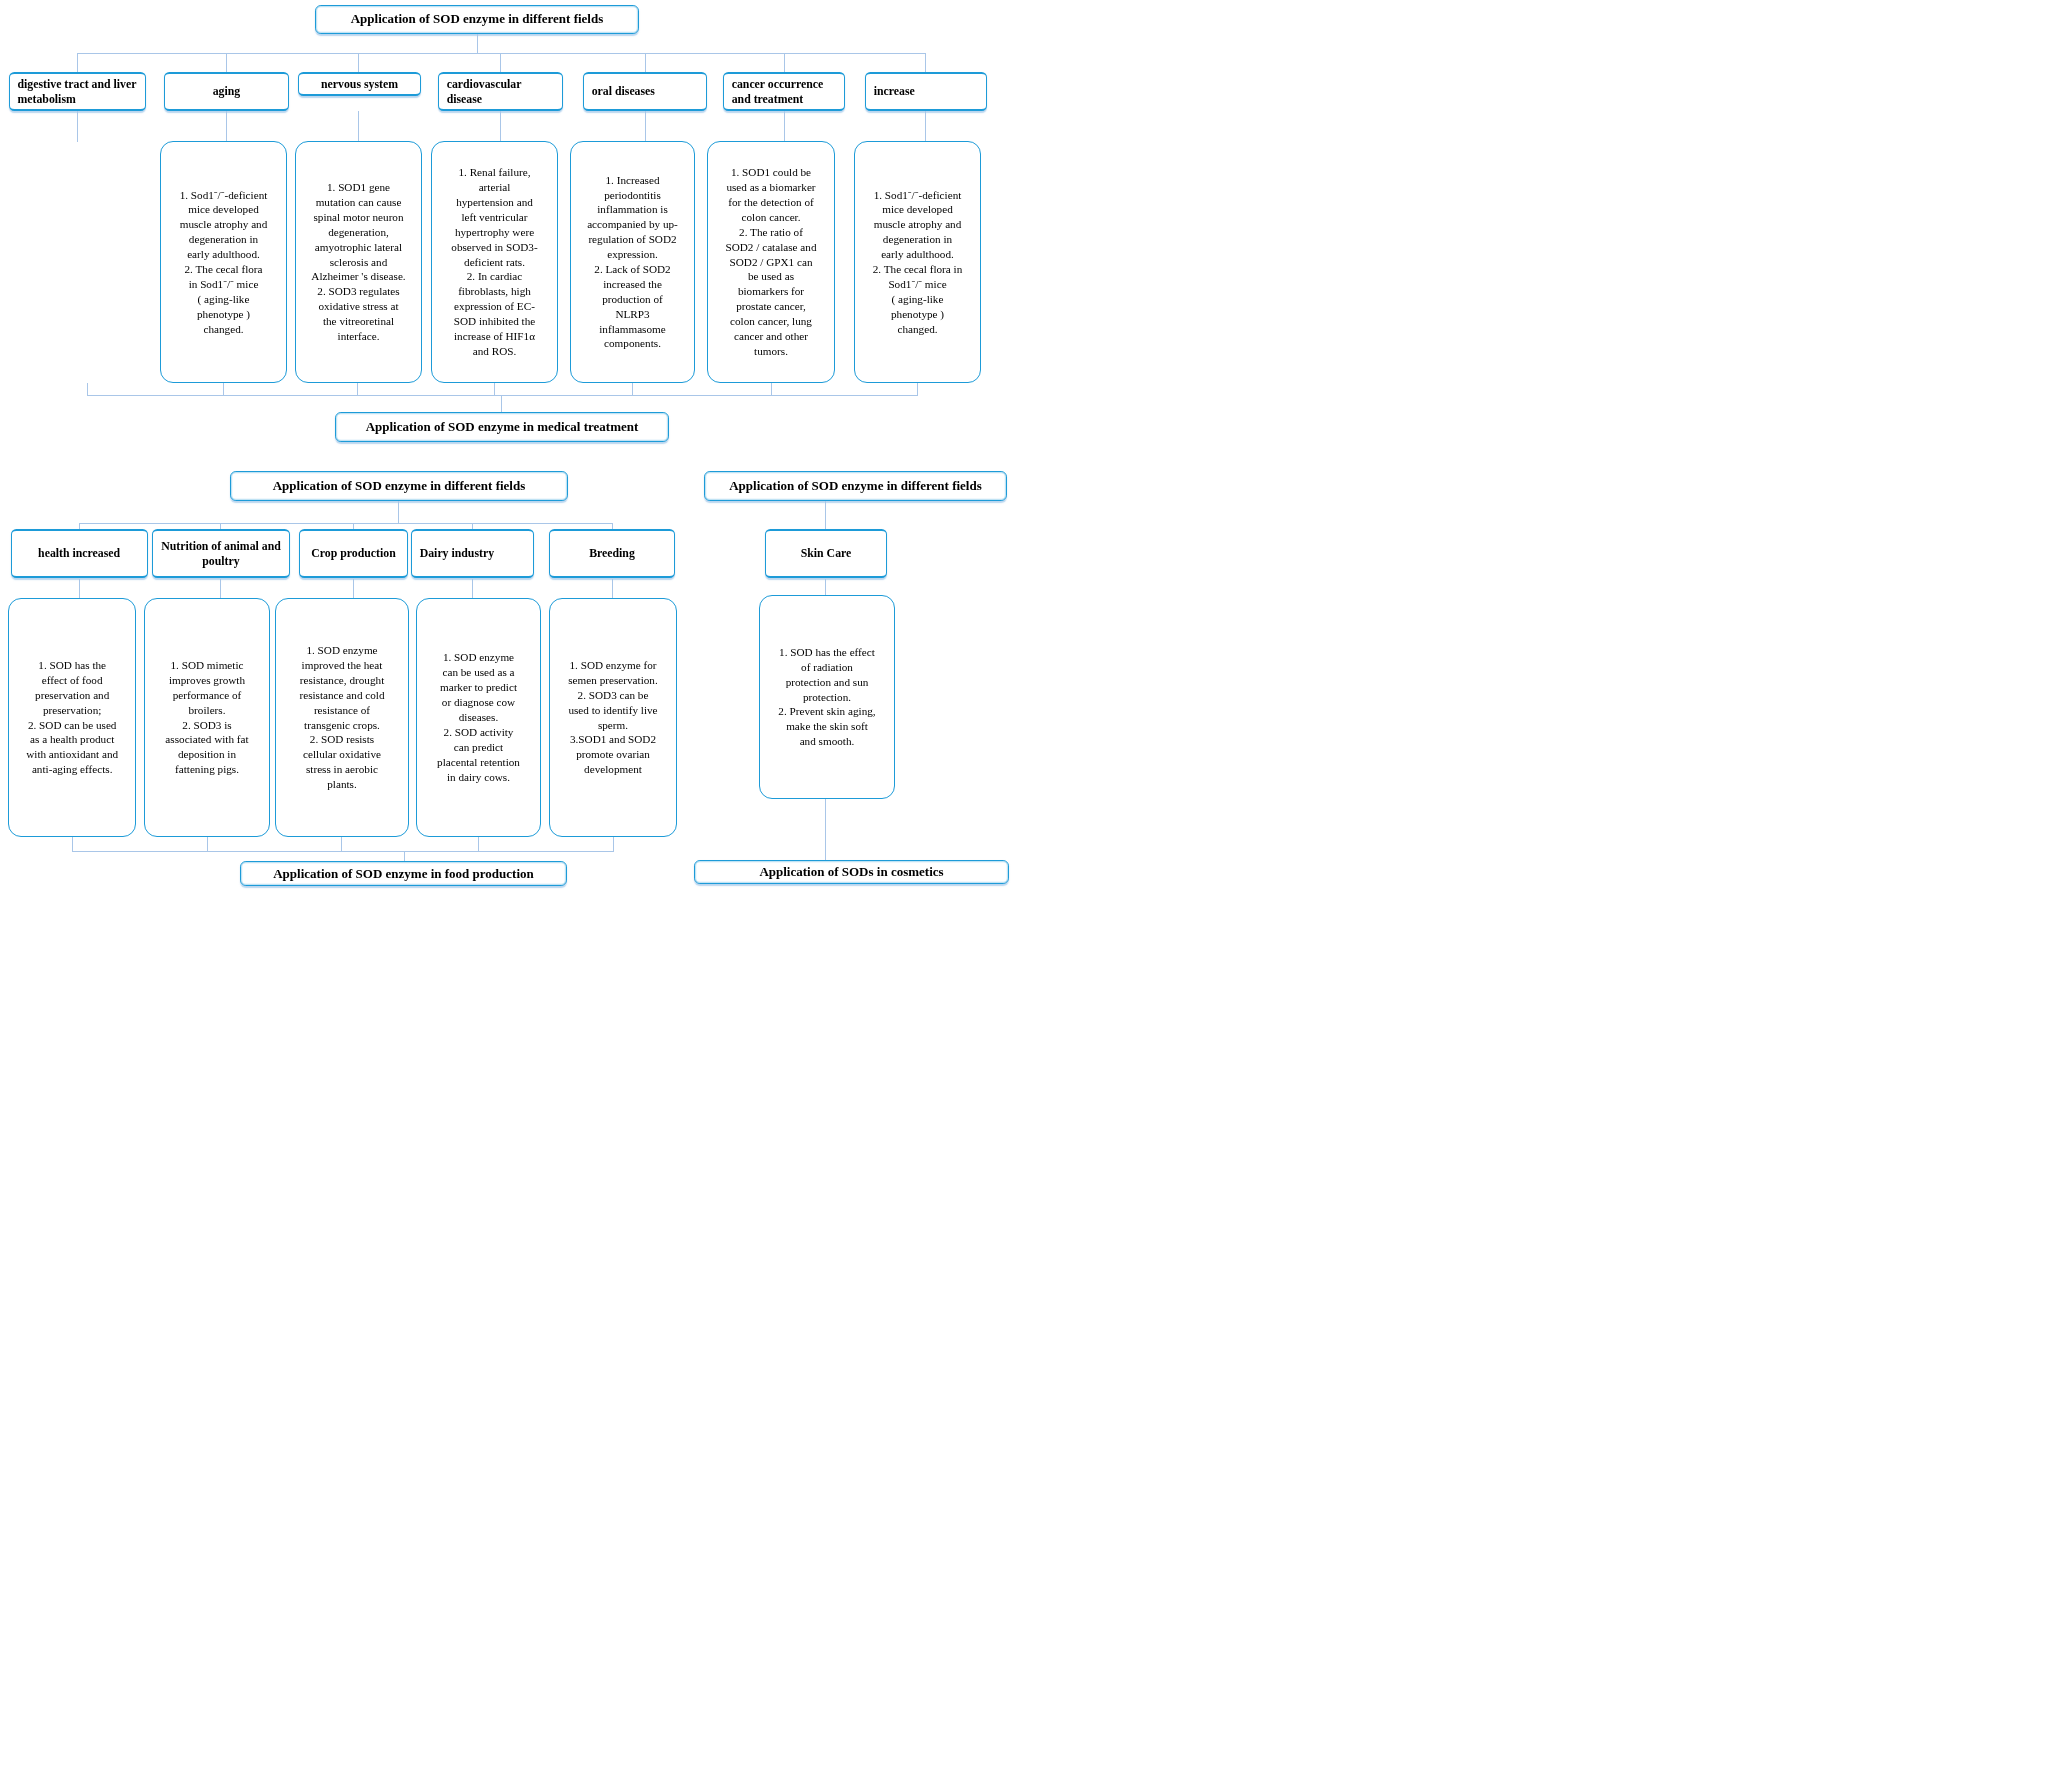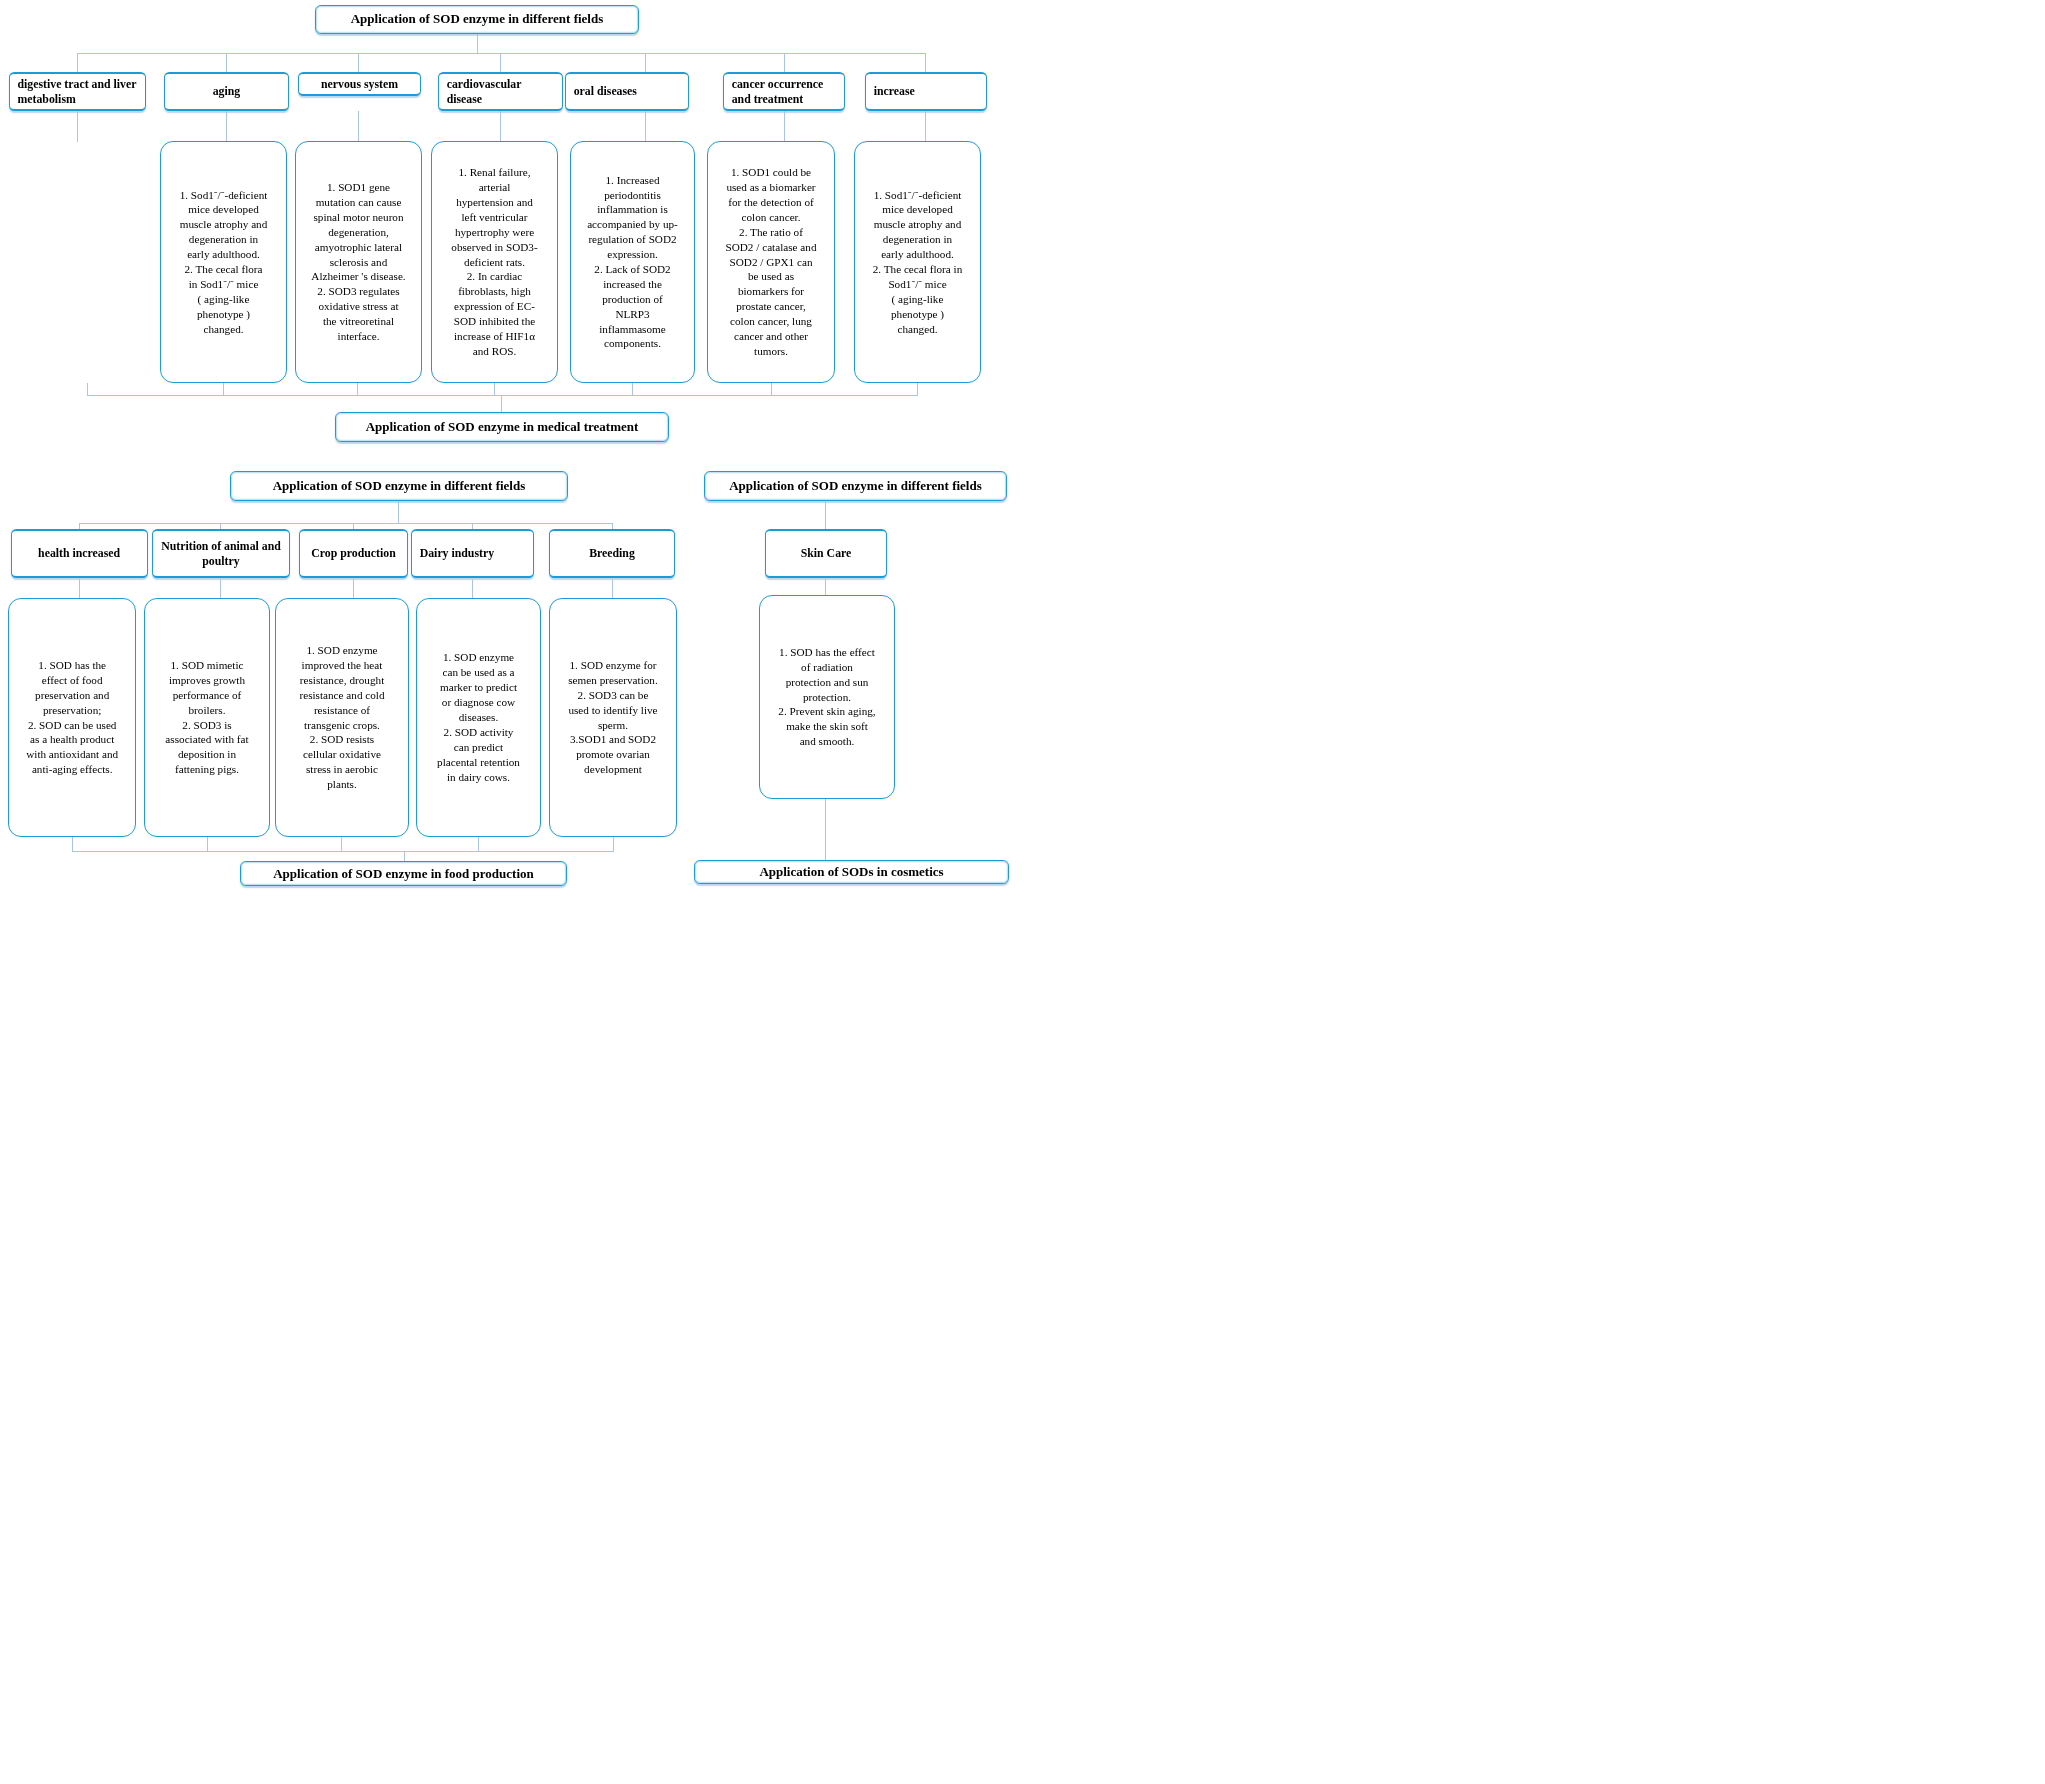--- a/index.html
+++ b/index.html
@@ -46,21 +46,21 @@
   </div>
   <div class="box hdr" style="left:164px;top:72px;width:125px;height:39px">
     <span>aging</span>
   </div>
   <div class="box hdr" style="left:298px;top:72px;width:123px;height:24px">
     <span>nervous system</span>
   </div>
   <div class="box hdr ta-l" style="left:438px;top:72px;width:125px;height:39px">
     <span>cardiovascular disease</span>
   </div>
-  <div class="box hdr ta-l" style="left:565px;top:72px;width:124px;height:39px">
+  <div class="box hdr ta-l" style="left:583px;top:72px;width:124px;height:39px">
     <span>oral diseases</span>
   </div>
   <div class="box hdr ta-l" style="left:723px;top:72px;width:122px;height:39px">
     <span>cancer occurrence and treatment</span>
   </div>
   <div class="box hdr ta-l" style="left:865px;top:72px;width:122px;height:39px">
     <span>increase</span>
   </div>
 
   <div class="vline" style="left:77px;top:111px;width:1.2px;height:31px"></div>

